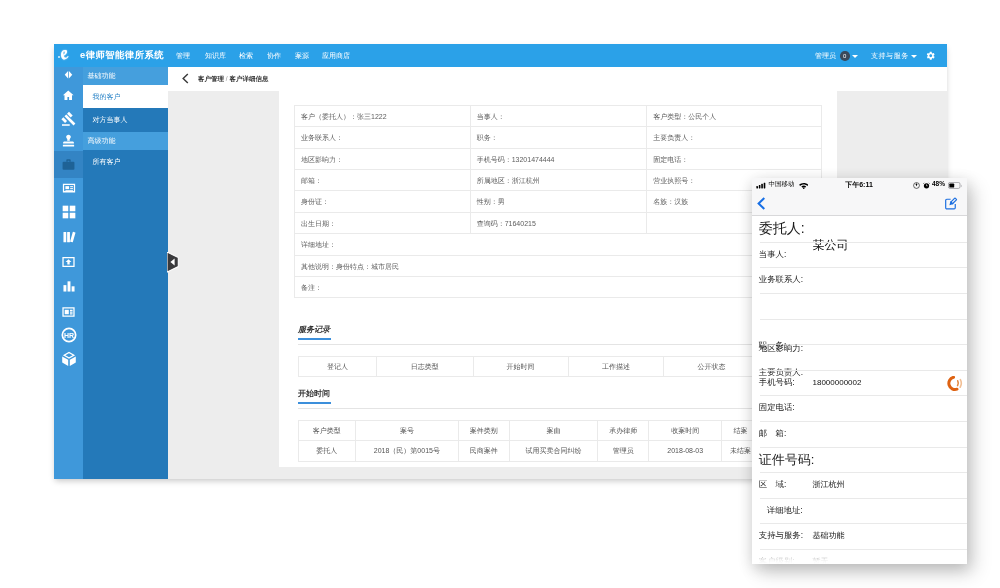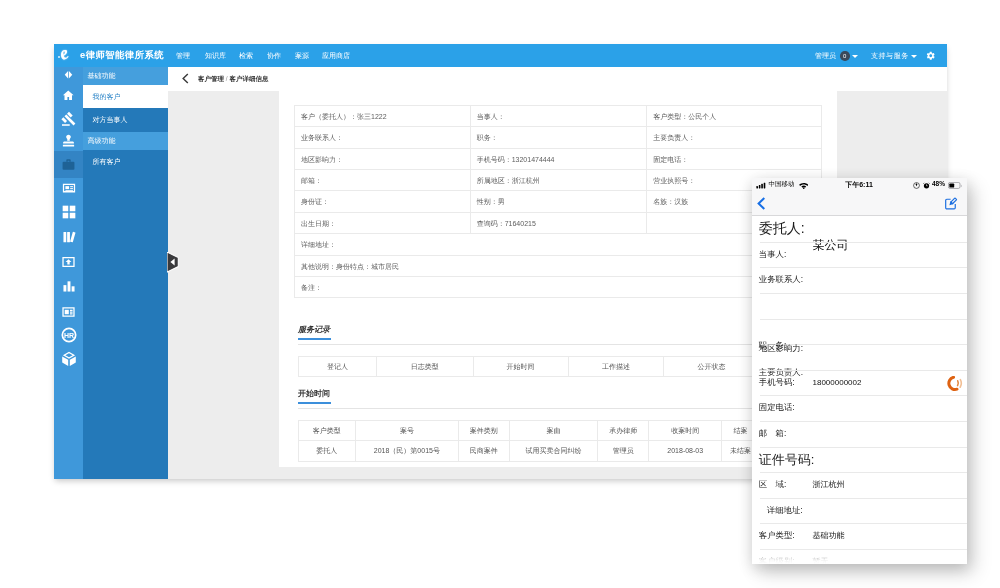--- a/index.html
+++ b/index.html
@@ -282,21 +282,21 @@
 <div class="a" style="left:8px;top:243.50000000000003px;width:207px;height:1px;background:#E9E9E9;"></div>
 <div class="a" style="left:6.8px;top:243.5px;height:25.6px;line-height:25.6px;font-size:8.4px;color:#1b1b1b;white-space:pre;">邮　箱:</div>
 <div class="a" style="left:8px;top:269.1px;width:207px;height:1px;background:#E9E9E9;"></div>
 <div class="a" style="left:6.8px;top:269.1px;height:25.6px;line-height:25.6px;font-size:13px;color:#1b1b1b;white-space:pre;">证件号码:</div>
 <div class="a" style="left:8px;top:294.70000000000005px;width:207px;height:1px;background:#E9E9E9;"></div>
 <div class="a" style="left:6.8px;top:294.7px;height:25.6px;line-height:25.6px;font-size:8.4px;color:#1b1b1b;white-space:pre;">区　域:</div>
 <div class="a" style="left:60.5px;top:294.7px;height:25.6px;line-height:25.6px;font-size:8px;color:#111;">浙江杭州</div>
 <div class="a" style="left:8px;top:320.3px;width:207px;height:1px;background:#E9E9E9;"></div>
 <div class="a" style="left:6.8px;top:320.3px;height:25.6px;line-height:25.6px;font-size:8.4px;color:#1b1b1b;white-space:pre;margin-left:8px;">详细地址:</div>
 <div class="a" style="left:8px;top:345.90000000000003px;width:207px;height:1px;background:#E9E9E9;"></div>
-<div class="a" style="left:6.8px;top:345.90000000000003px;height:25.6px;line-height:25.6px;font-size:8.4px;color:#1b1b1b;white-space:pre;">客户类型:</div>
+<div class="a" style="left:6.8px;top:345.90000000000003px;height:25.6px;line-height:25.6px;font-size:8.4px;color:#1b1b1b;white-space:pre;">支持与服务:</div>
 <div class="a" style="left:60.5px;top:345.90000000000003px;height:25.6px;line-height:25.6px;font-size:8px;color:#111;">基础功能</div>
 <div class="a" style="left:8px;top:371.50000000000006px;width:207px;height:1px;background:#E9E9E9;"></div>
 <div class="a" style="left:6.8px;top:371.5px;height:25.6px;line-height:25.6px;font-size:8.4px;color:#1b1b1b;white-space:pre;">客户级别:</div>
 <div class="a" style="left:60.5px;top:371.5px;height:25.6px;line-height:25.6px;font-size:8px;color:#111;">暂无</div>
 
 <svg class="a" style="left:194.5px;top:198.5px;" width="16" height="16" viewBox="0 0 16 16">
       <g transform="rotate(9 8 8)">
         <path d="M5.5 1.6 A 6.2 6.2 0 1 0 10.8 12.8" fill="none" stroke="#DE6212" stroke-width="3" stroke-linecap="round"></path>
         <path d="M10.2 4.4 Q11.8 6.5 10.8 9.2" fill="none" stroke="#E58A41" stroke-width="1.6" stroke-linecap="round"></path>
         <path d="M12.6 2.8 Q15.2 6.2 13.6 10.4" fill="none" stroke="#F2BE93" stroke-width="1.6" stroke-linecap="round"></path>

